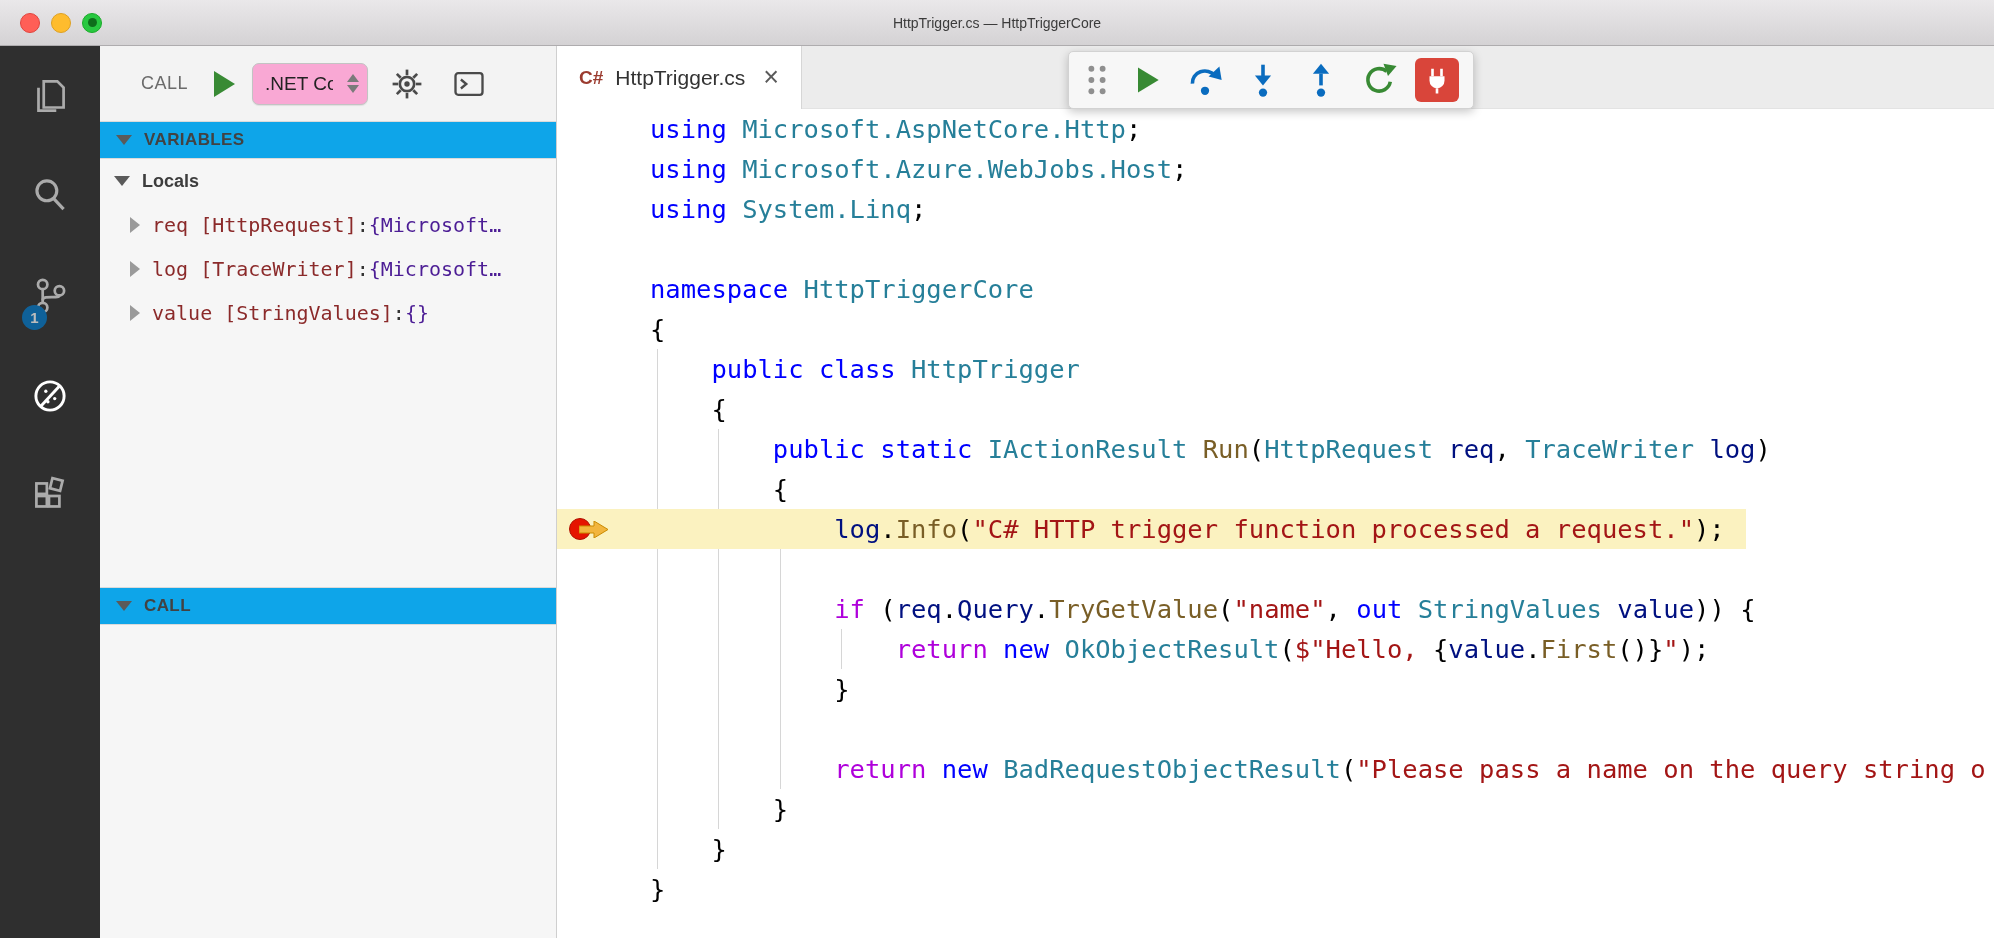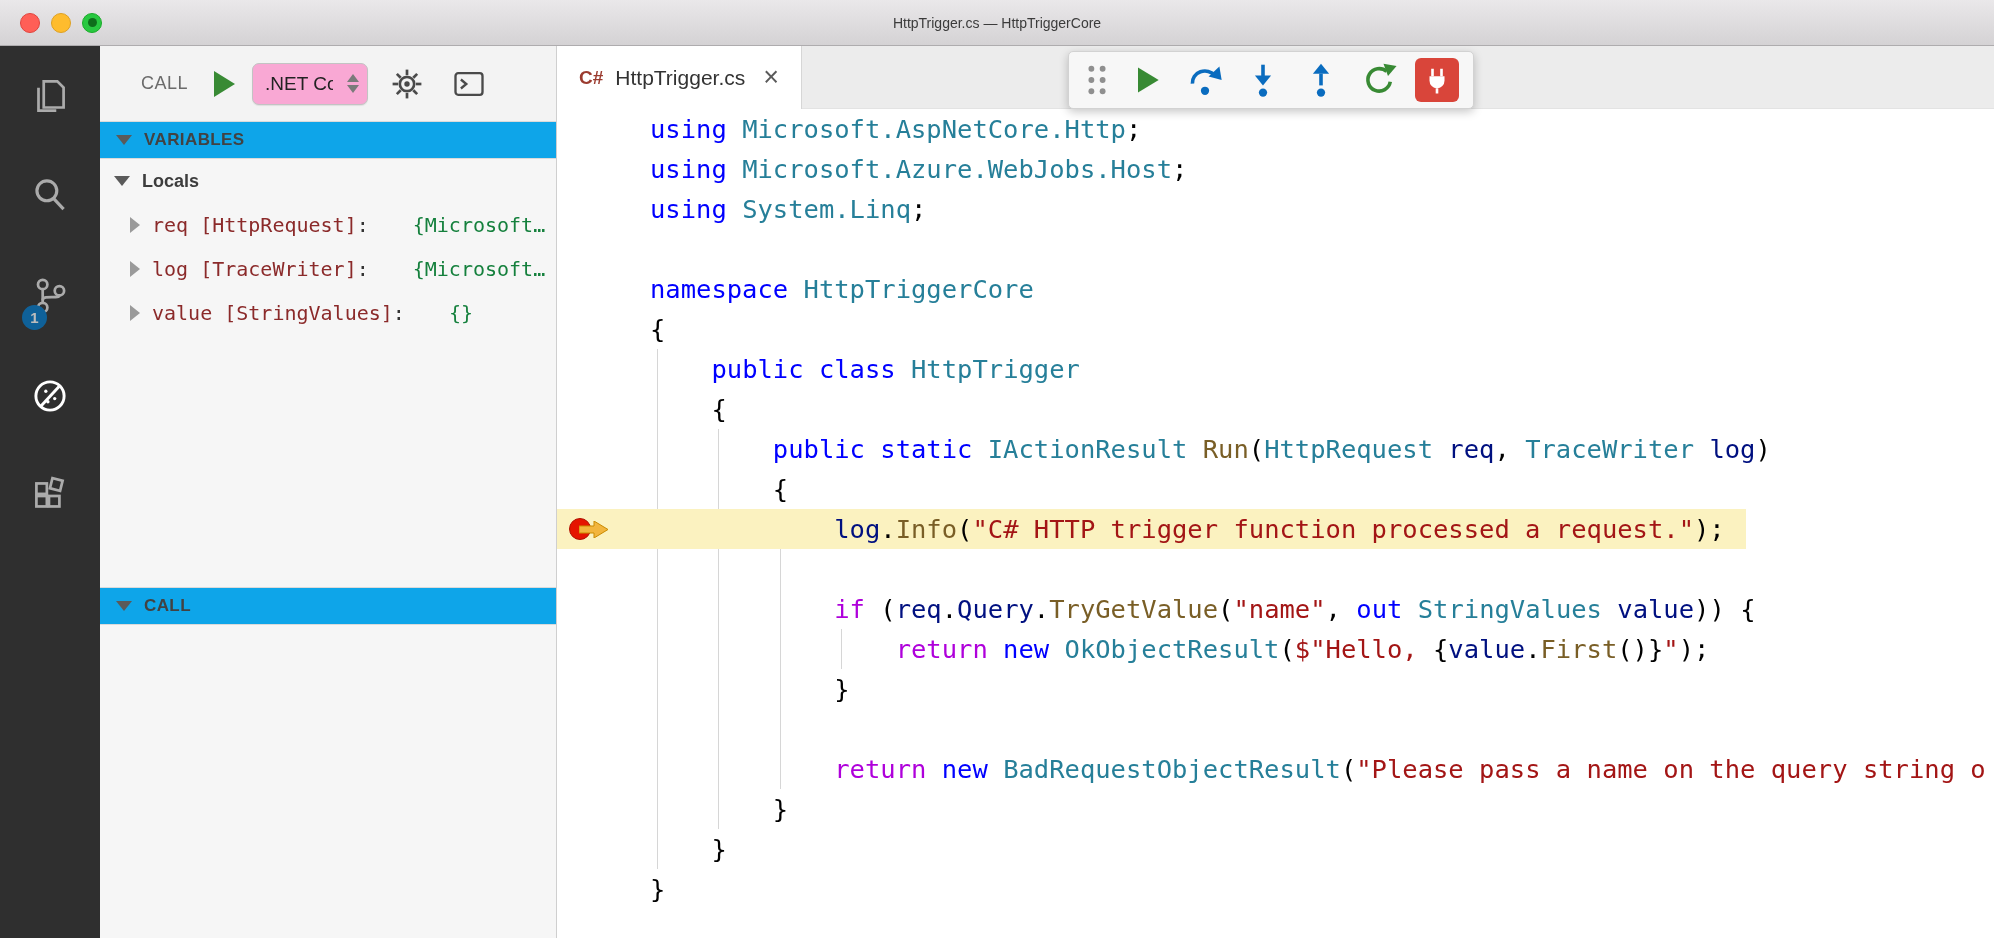--- a/index.html
+++ b/index.html
@@ -52,21 +52,21 @@
   .tri-down { width:0; height:0; border-left:8px solid transparent; border-right:8px solid transparent; border-top:10px solid #5a5a5a; margin-right:12px; }
   .tri-right { width:0; height:0; border-top:8px solid transparent; border-bottom:8px solid transparent; border-left:10px solid #9a9a9a; margin-right:12px; }
 
   .tree-area { height:428px; flex:none; overflow:hidden; }
   .tree-row { height:44px; display:flex; align-items:center; cursor:pointer; }
   .tree-row.scope { padding-left:14px; }
   .scope-label { font-weight:bold; font-size:18px; color:#3d3d3d; }
   .tree-row.item { padding-left:30px; font-family:"DejaVu Sans Mono", monospace; font-size:20px; white-space:nowrap; overflow:hidden; }
   .var-name  { color:var(--var_name,#8b2a2a); }
   .var-colon { color:#333; }
-  .var-value { color:#15803d;margin-left:44px; }
+  .var-value { color:#4c1d95; }
 
   .empty-area { height:347px; flex:none; }
   .pane-bottom { flex:1; }
 
   
   .editor { flex:1; background:#fff; position:relative; overflow:hidden; display:flex; flex-direction:column; }
   .tabbar { height:63px; flex:none; background:#ececec; display:flex; border-bottom:1px solid #e3e3e3; }
   .tab { height:63px; background:#fff; display:flex; align-items:center; padding:0 22px; border-right:1px solid #d6d6d6; cursor:pointer; }
   .csicon { font-weight:bold; font-size:19px; color:#9b3b2f; margin-right:12px; }
   .tab-label { font-size:21px; color:#333; }

